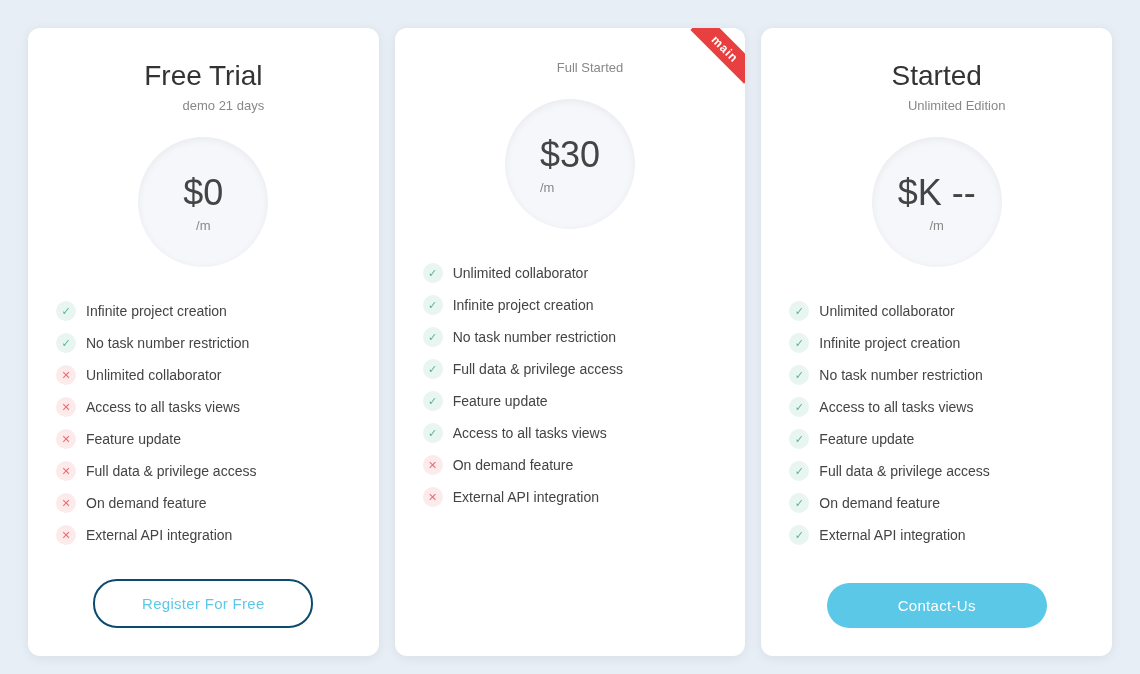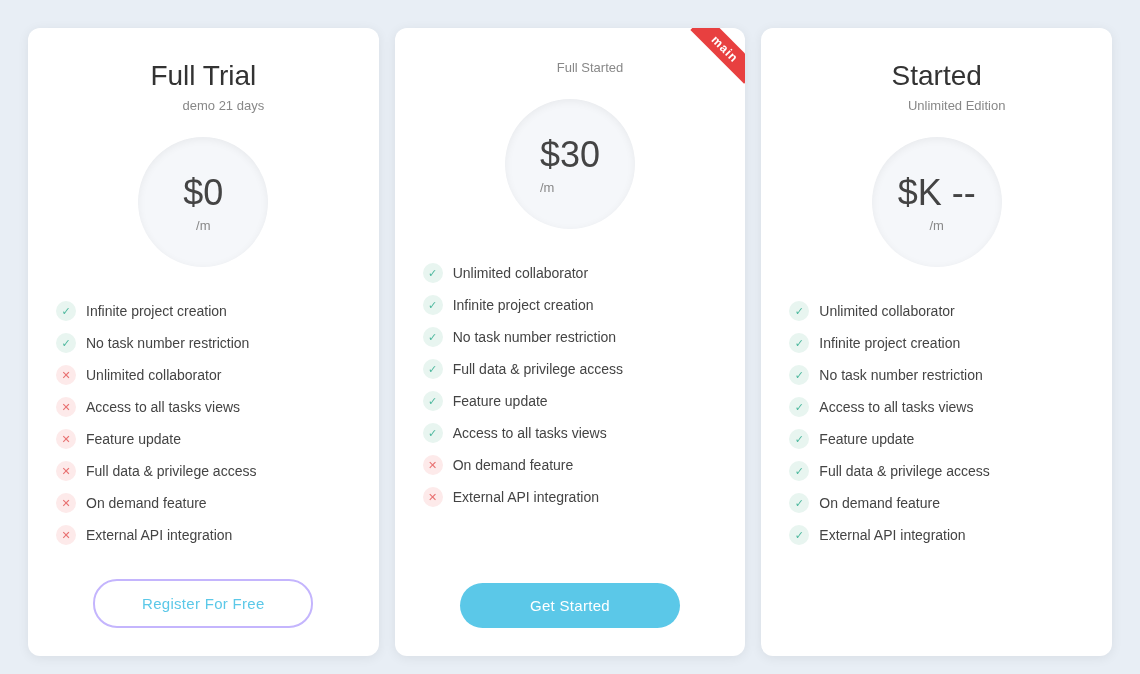--- a/index.html
+++ b/index.html
@@ -102,21 +102,21 @@
       padding: 14px 40px;
       font-size: 15px;
       cursor: pointer;
       font-weight: 400;
       letter-spacing: 0.3px;
       width: 100%;
       max-width: 220px;
     }
     .btn-outline {
       background: transparent;
-      border: 2px solid #c4b5fd;
+      border: 2px solid #0c4a6e;
       color: #5bc8e8;
     }
     .btn-solid {
       background: #5bc8e8;
       color: #fff;
     }
     
     .main-badge {
       position: absolute;
       top: 0;
@@ -137,21 +137,21 @@
       transform: rotate(45deg);
       transform-origin: center;
       letter-spacing: 1px;
     }
   </style>
 </head>
 <body>
 
 <div class="pricing-container">
 <div class="plan-card">
-      <h2 class="plan-name">Full Trial</h2>
+      <h2 class="plan-name">Free Trial</h2>
       <p class="plan-subtitle">demo 21 days</p>
       <div class="price-circle">
         <div style="text-align: center;">
           <div class="price-amount">$0</div>
           <div class="price-unit">/m</div>
         </div>
       </div>
       <ul class="features-list">
         <li class="feature-item">
           <span class="feature-icon icon-check">✓</span>
@@ -226,21 +226,20 @@
         </li>
         <li class="feature-item">
           <span class="feature-icon icon-cross">✕</span>
           <span>On demand feature</span>
         </li>
         <li class="feature-item">
           <span class="feature-icon icon-cross">✕</span>
           <span>External API integration</span>
         </li>
       </ul>
-      <button class="btn btn-solid">Get Started</button>
     </div>
     <div class="plan-card">
       <h2 class="plan-name">Started</h2>
       <p class="plan-subtitle">Unlimited Edition</p>
       <div class="price-circle">
         <div style="text-align: center;">
           <div class="price-amount">$K --</div>
           <div class="price-unit">/m</div>
         </div>
       </div>
@@ -271,14 +270,15 @@
         </li>
         <li class="feature-item">
           <span class="feature-icon icon-check">✓</span>
           <span>On demand feature</span>
         </li>
         <li class="feature-item">
           <span class="feature-icon icon-check">✓</span>
           <span>External API integration</span>
         </li>
       </ul>
+      <button class="btn btn-solid">Contact-Us</button>
     </div>
   </div>
 
 </body></html>

